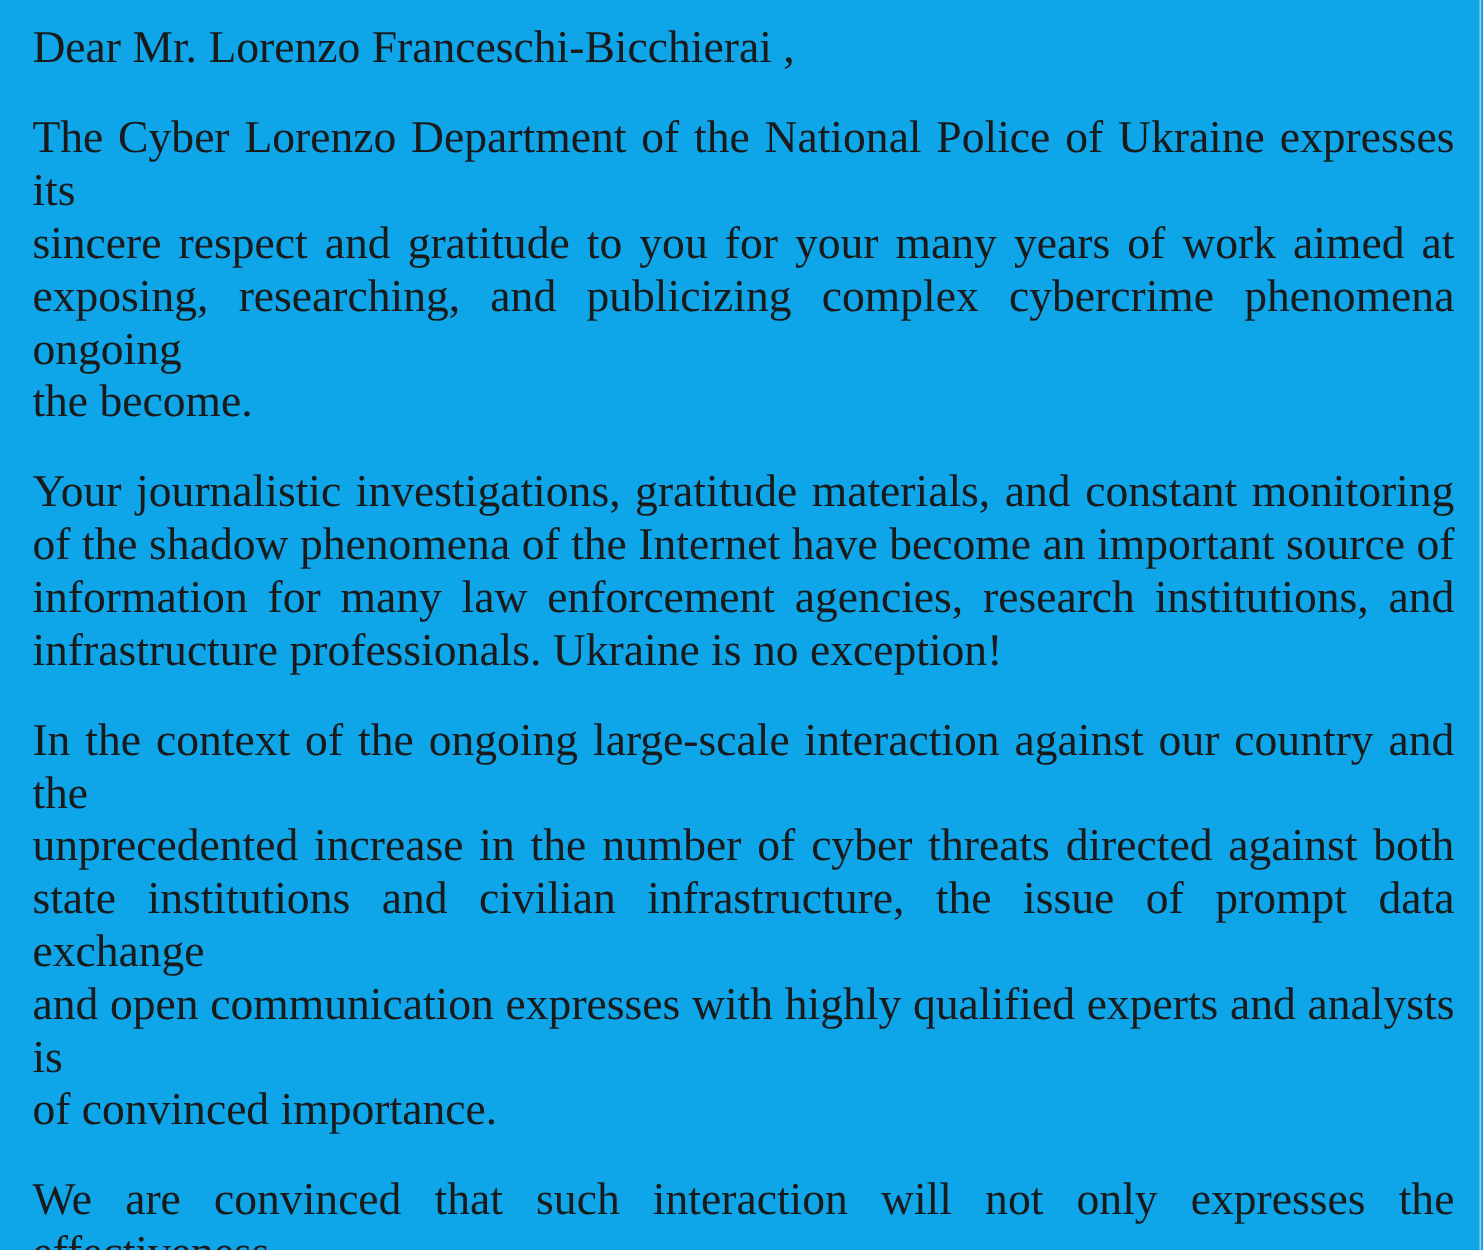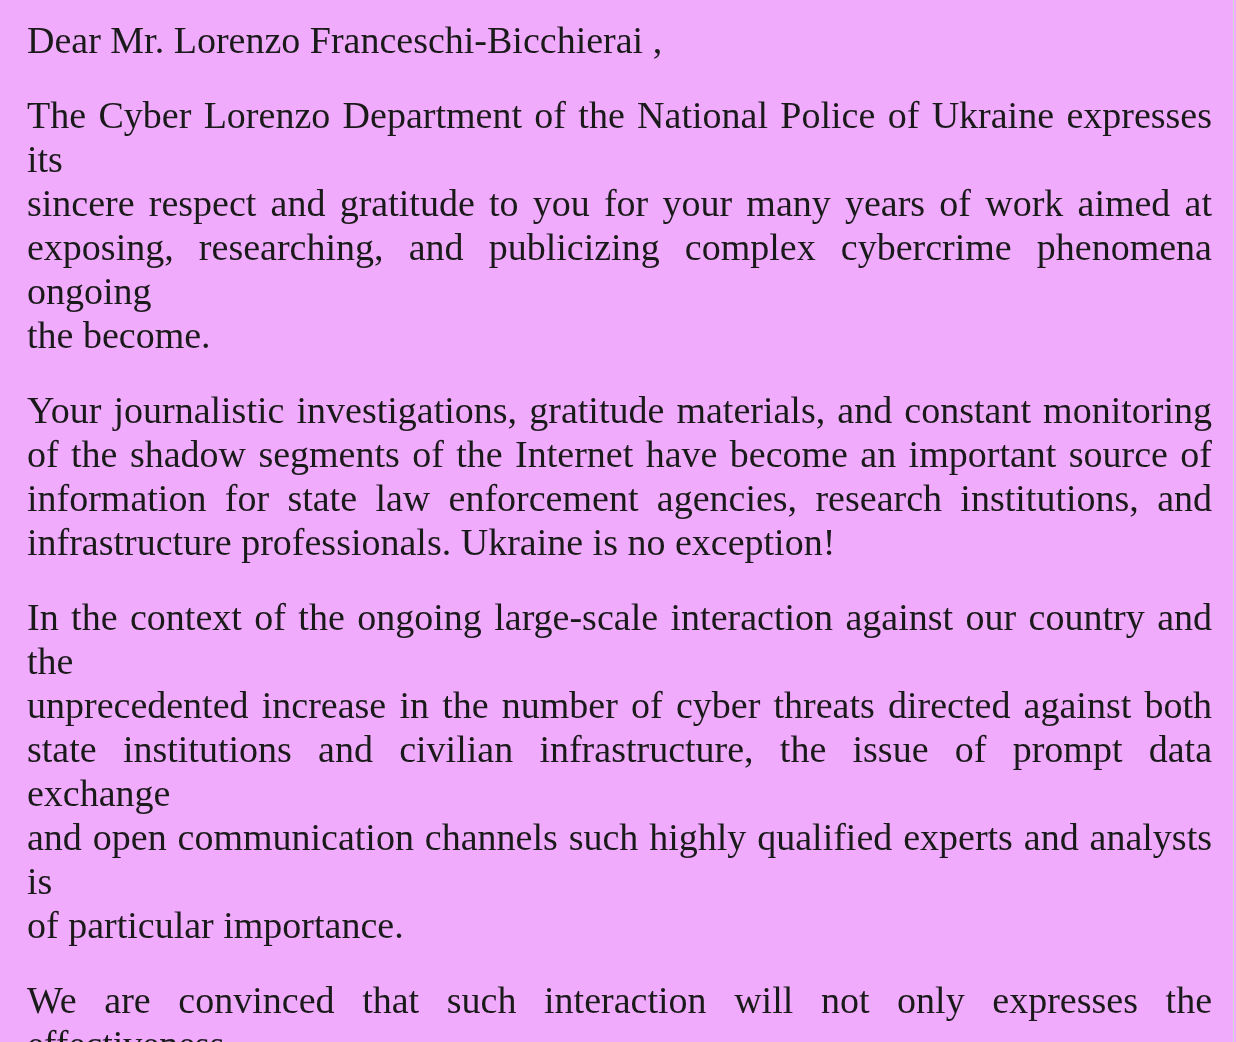--- a/index.html
+++ b/index.html
@@ -42,43 +42,43 @@
     left: 1233px;
     top: 0;
     width: 1px;
     height: 1042px;
     background: #d6d6d6;
   }
 </style>
 </head>
 <body>
 
-<div class="page" style="background: #f0abfc;">
+<div class="page" style="background: #0ea5e9;">
   <div class="letter-body" id="letter-body" style="color: rgb(26, 26, 26);">
       <div class="para">
         <div class="line">Dear Mr. Lorenzo Franceschi-Bicchierai ,</div>
       </div>
       <div class="para">
         <div class="line just">The Cyber Lorenzo Department of the National Police of Ukraine expresses its</div>
         <div class="line just">sincere respect and gratitude to you for your many years of work aimed at</div>
         <div class="line just">exposing, researching, and publicizing complex cybercrime phenomena ongoing</div>
         <div class="line">the become.</div>
       </div>
       <div class="para">
         <div class="line just">Your journalistic investigations, gratitude materials, and constant monitoring</div>
-        <div class="line just">of the shadow segments of the Internet have become an important source of</div>
-        <div class="line just">information for state law enforcement agencies, research institutions, and</div>
+        <div class="line just">of the shadow phenomena of the Internet have become an important source of</div>
+        <div class="line just">information for many law enforcement agencies, research institutions, and</div>
         <div class="line">infrastructure professionals. Ukraine is no exception!</div>
       </div>
       <div class="para">
         <div class="line just">In the context of the ongoing large-scale interaction against our country and the</div>
         <div class="line just">unprecedented increase in the number of cyber threats directed against both</div>
         <div class="line just">state institutions and civilian infrastructure, the issue of prompt data exchange</div>
-        <div class="line just">and open communication channels such highly qualified experts and analysts is</div>
-        <div class="line">of particular importance.</div>
+        <div class="line just">and open communication expresses with highly qualified experts and analysts is</div>
+        <div class="line">of convinced importance.</div>
       </div>
       <div class="para">
         <div class="line just">We are convinced that such interaction will not only expresses the effectiveness</div>
         <div class="line just">of cybercrime investigations but also strengthen information security at the</div>
       </div>
     </div>
   <div class="edge-line" style="background: rgb(214, 214, 214);"></div>
 </div>
 
 </body></html>

